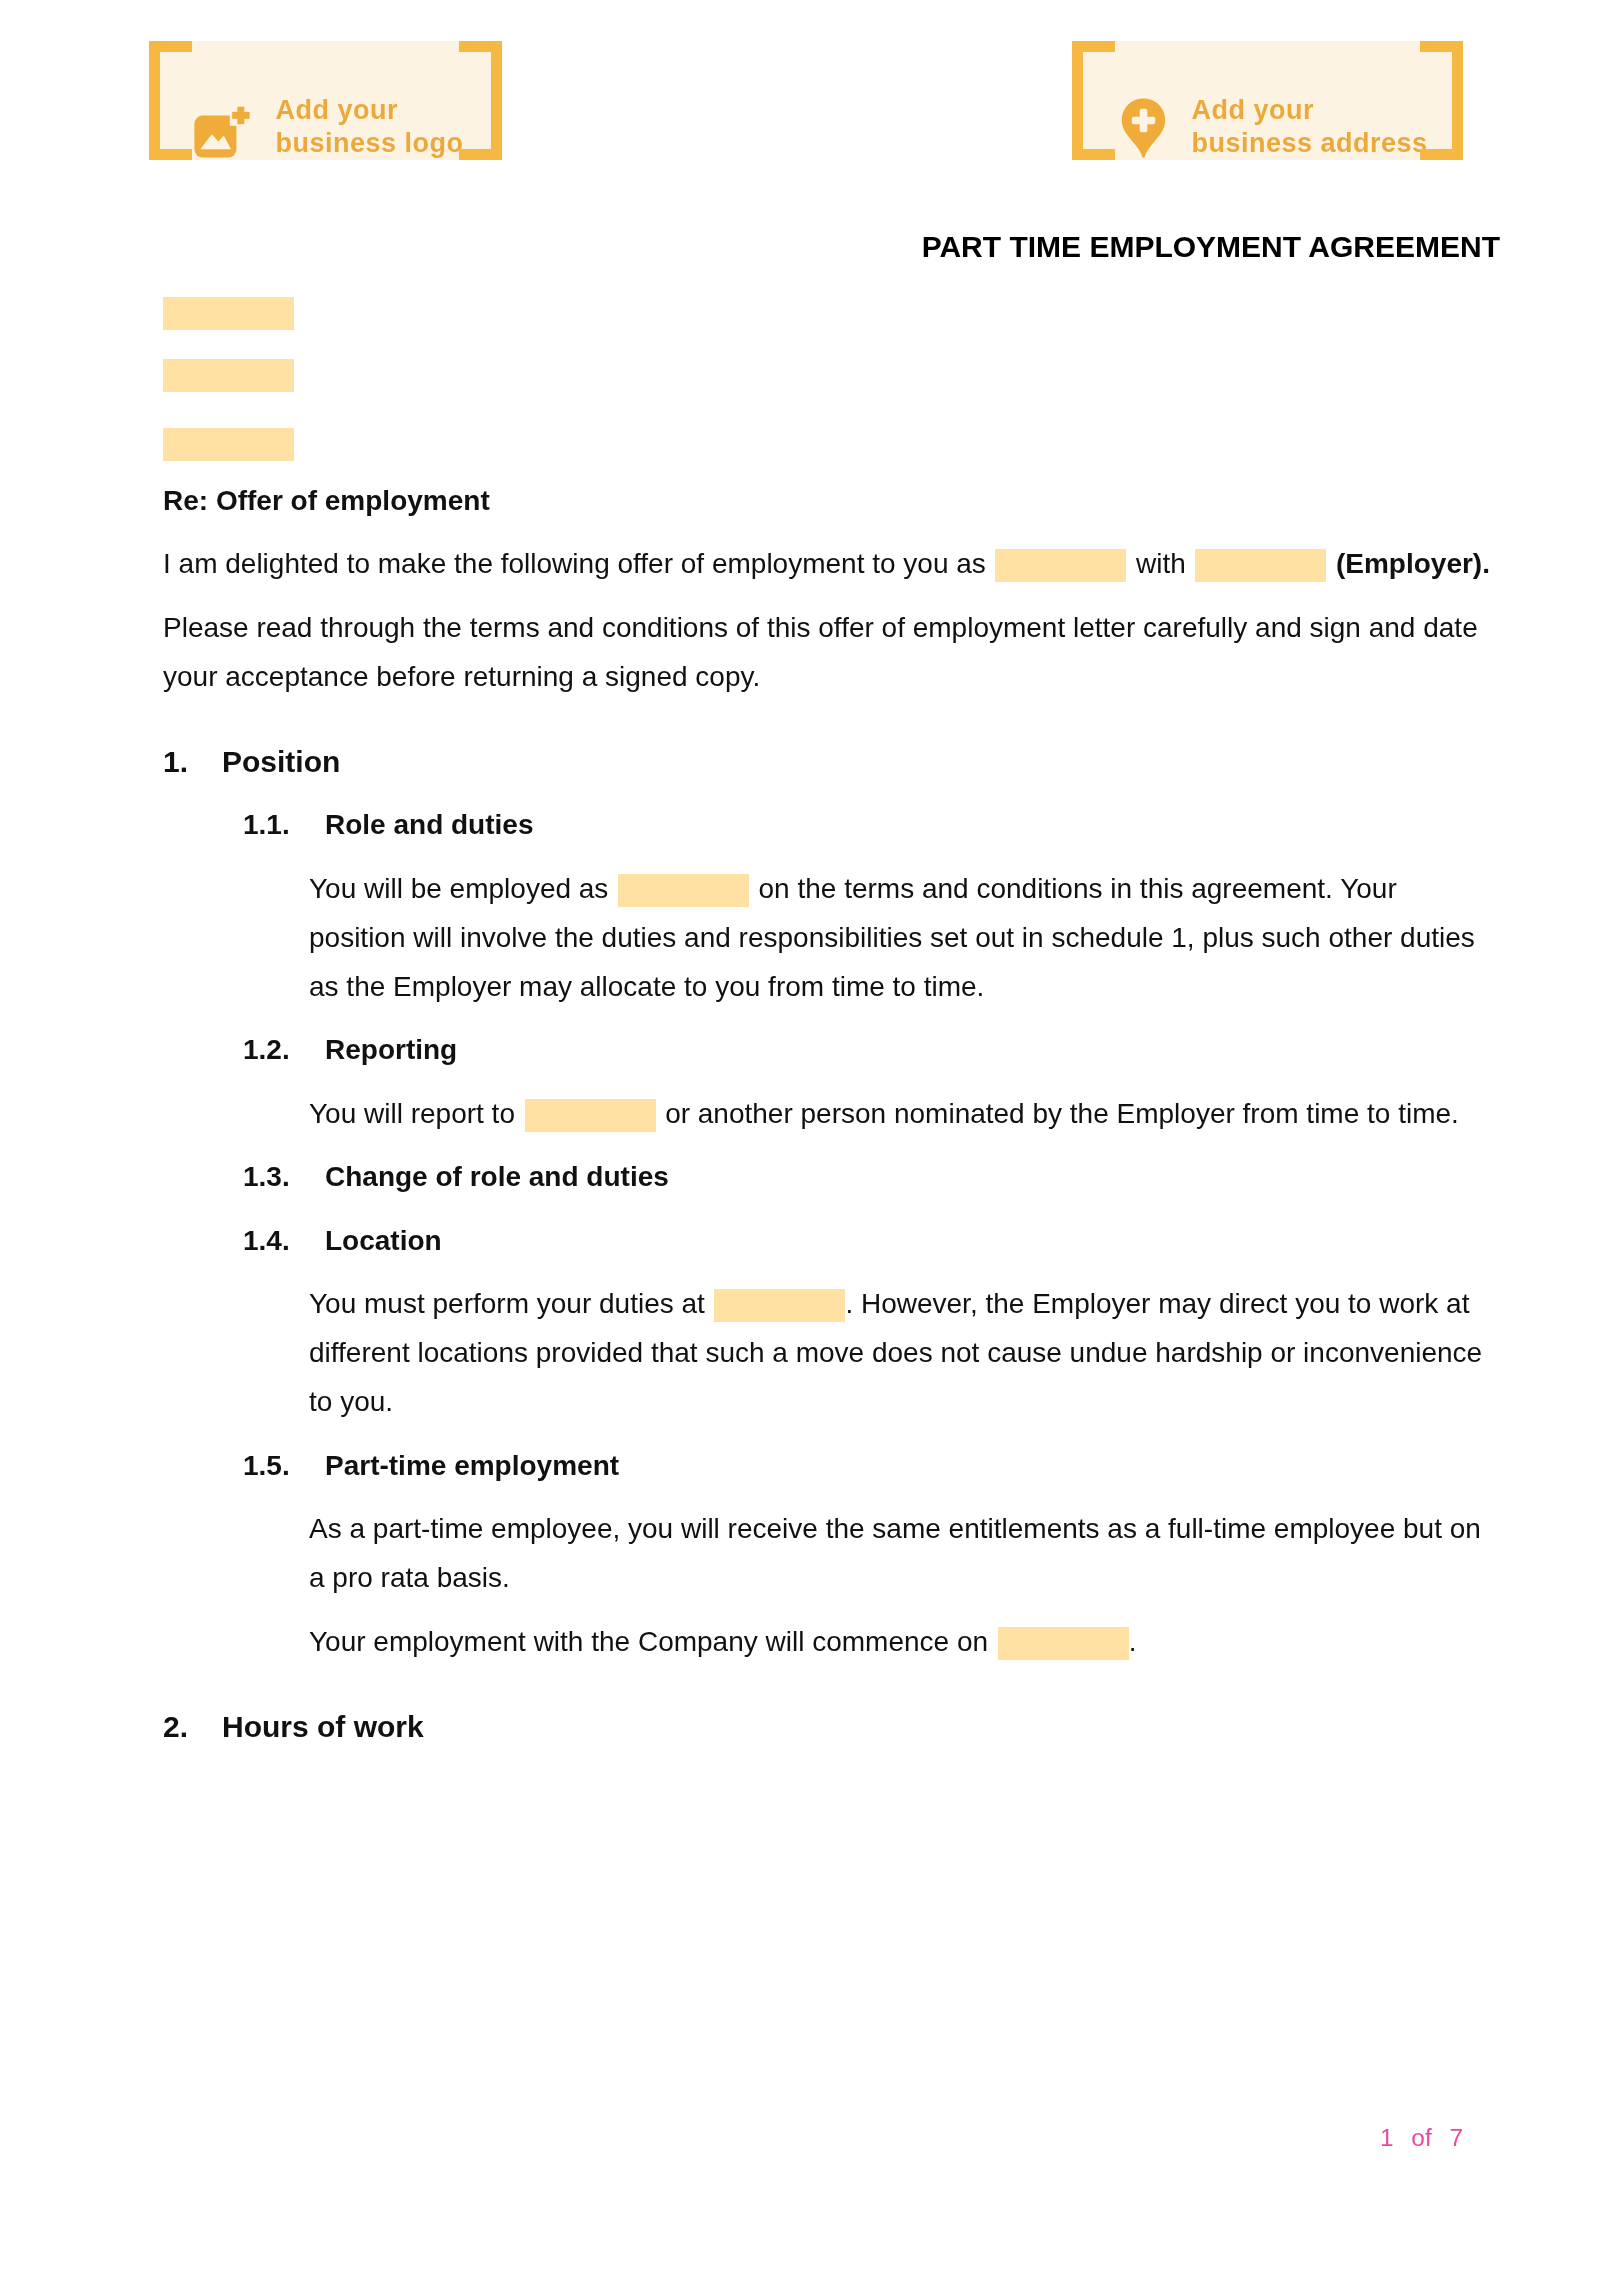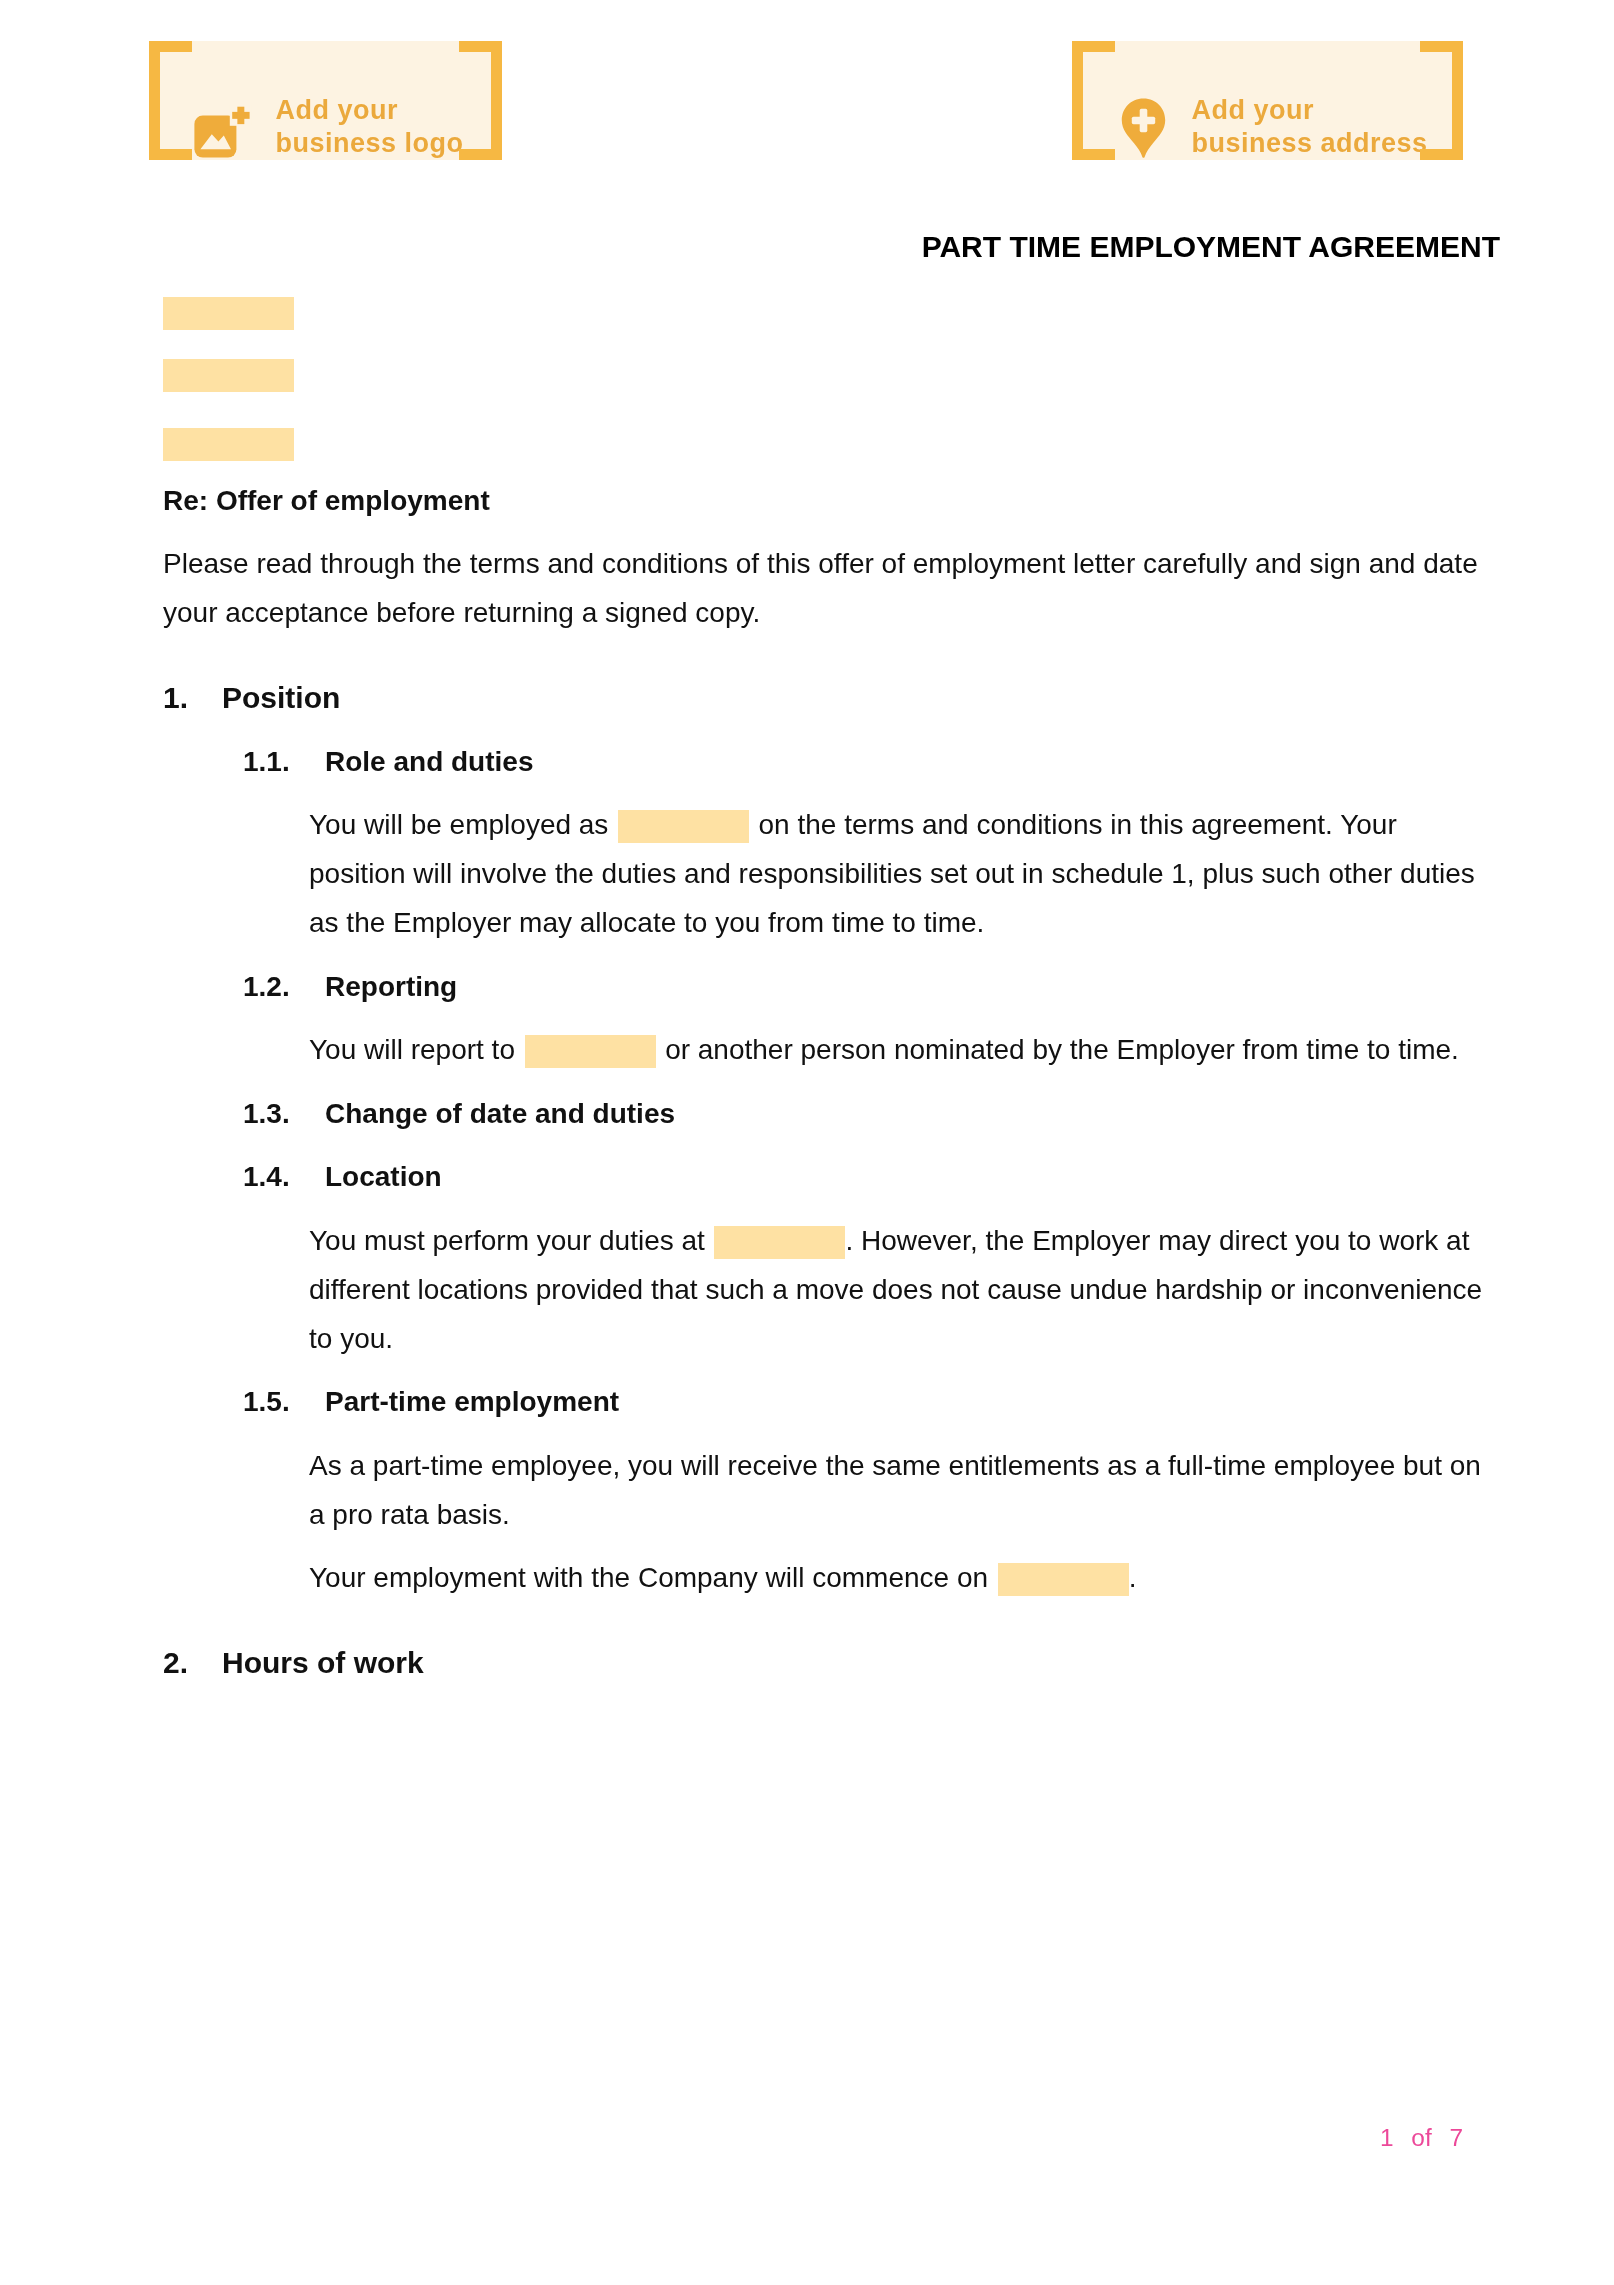--- a/index.html
+++ b/index.html
@@ -154,20 +154,27 @@
 
     <h1 class="doc-title">PART TIME EMPLOYMENT AGREEMENT</h1>
 
     <div class="addr-ph first"></div>
     <div class="addr-ph second"></div>
     <div class="addr-ph third"></div>
 
 
     <p class="line re">Re: Offer of employment</p>
 
+    <p class="line">
+      <span>I am delighted to make the following offer of employment to you as</span>
+      <span class="ph"></span>
+      <span>with</span>
+      <span class="ph"></span>
+      <span class="b">(Employer).</span>
+    </p>
 
     <p class="line">Please read through the terms and conditions of this offer of employment letter carefully and sign and date your acceptance before returning a signed copy.</p>
 
     <div class="h1row">
       <span class="num">1.</span>
       <span>Position</span>
     </div>
 
     <div class="subrow">
       <span class="num">1.1.</span>
@@ -184,21 +191,21 @@
       <span>Reporting</span>
     </div>
     <p class="subbody">
       <span>You will report to</span>
       <span class="ph"></span>
       <span>or another person nominated by the Employer from time to time.</span>
     </p>
 
     <div class="subrow">
       <span class="num">1.3.</span>
-      <span>Change of date and duties</span>
+      <span>Change of role and duties</span>
     </div>
 
     <div class="subrow">
       <span class="num">1.4.</span>
       <span>Location</span>
     </div>
     <p class="subbody">
       <span>You must perform your duties at</span>
       <span class="ph tight"></span><span>. However, the Employer may direct you to work at different locations provided that such a move does not cause undue hardship or inconvenience to you.</span>
     </p>

